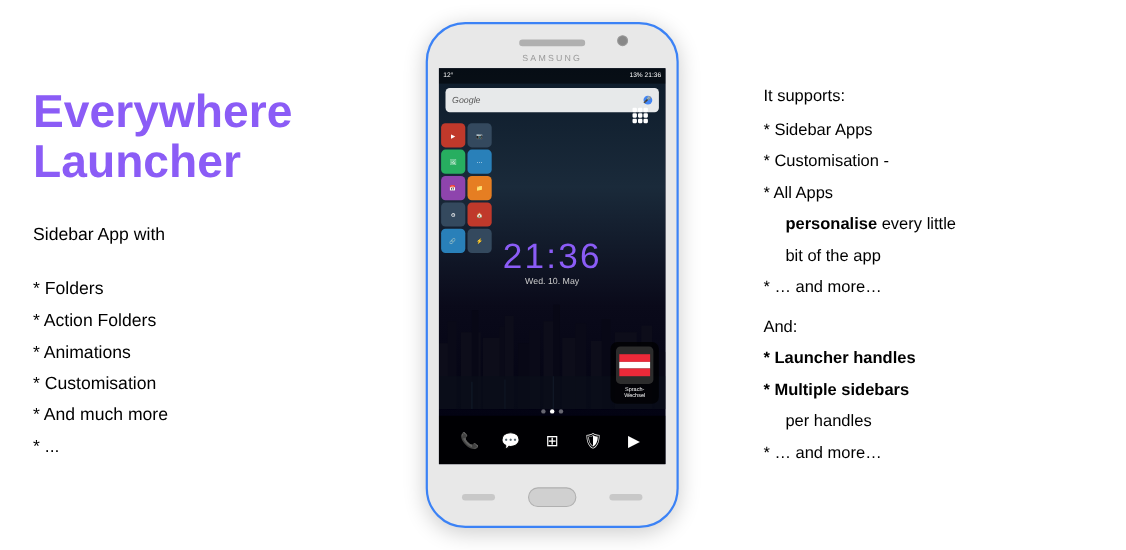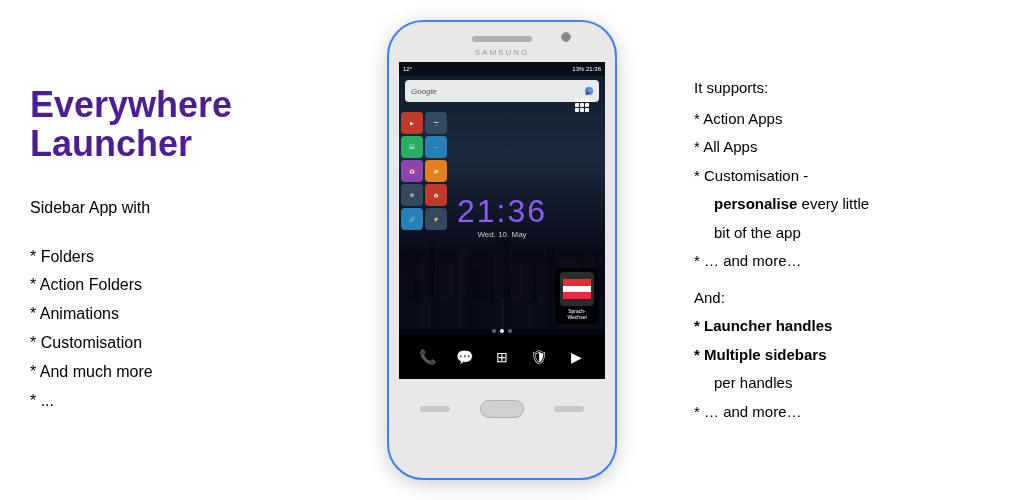--- a/index.html
+++ b/index.html
@@ -21,25 +21,25 @@
       justify-content: space-between;
       padding: 20px 30px;
     }
 
     .left-panel {
       width: 280px;
       flex-shrink: 0;
     }
 
     .app-title {
-      font-size: 36px;
+      font-size: 42px;
       font-weight: bold;
       line-height: 1.1;
       margin-bottom: 30px;
-      color: #4c1d95;
+      color: #8b5cf6;
     }
 
     .left-features {
       font-size: 16px;
       line-height: 1.8;
       color: #000;
     }
 
     .left-features .intro {
       margin-bottom: 20px;
@@ -99,21 +99,21 @@
     .phone-brand {
       position: absolute;
       top: 26px;
       font-size: 8px;
       color: #999;
       letter-spacing: 2px;
     }
 
     .phone-screen {
       width: 206px;
-      height: 317px;
+      height: 360px;
       background: #1a1a2e;
       overflow: hidden;
       position: relative;
       flex-shrink: 0;
     }
 
     .screen-status-bar {
       width: 100%;
       height: 14px;
       background: rgba(0,0,0,0.5);
@@ -543,23 +543,23 @@
           <div class="bottom-side-btn"></div>
           <div class="home-button"></div>
           <div class="bottom-side-btn"></div>
         </div>
       </div>
     </div>
   </div>
 
   <div class="right-panel">
     <div class="section-header">It supports:</div>
-    <div>* Action Apps</div>
+    <div>* Sidebar Apps</div>
+    <div>* Customisation -</div>
     <div>* All Apps</div>
-    <div>* Customisation -</div>
     <div class="indent"><span style="font-weight:bold">personalise</span> every little</div>
     <div class="indent">bit of the app</div>
     <div>* … and more…</div>
     <div class="section-gap">And:</div>
     <div><span class="bold">* Launcher handles</span></div>
     <div><span class="bold">* Multiple sidebars</span></div>
     <div class="indent">per handles</div>
     <div>* … and more…</div>
   </div>
 

